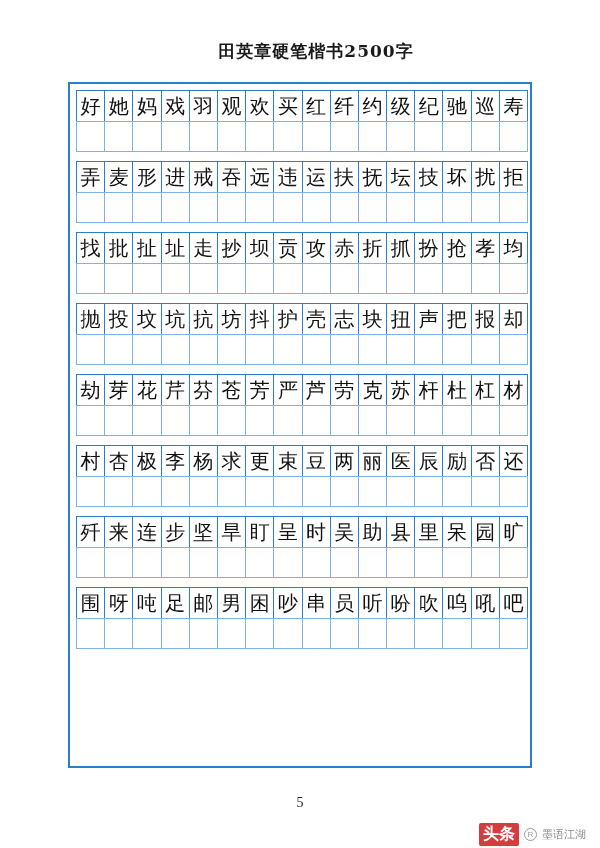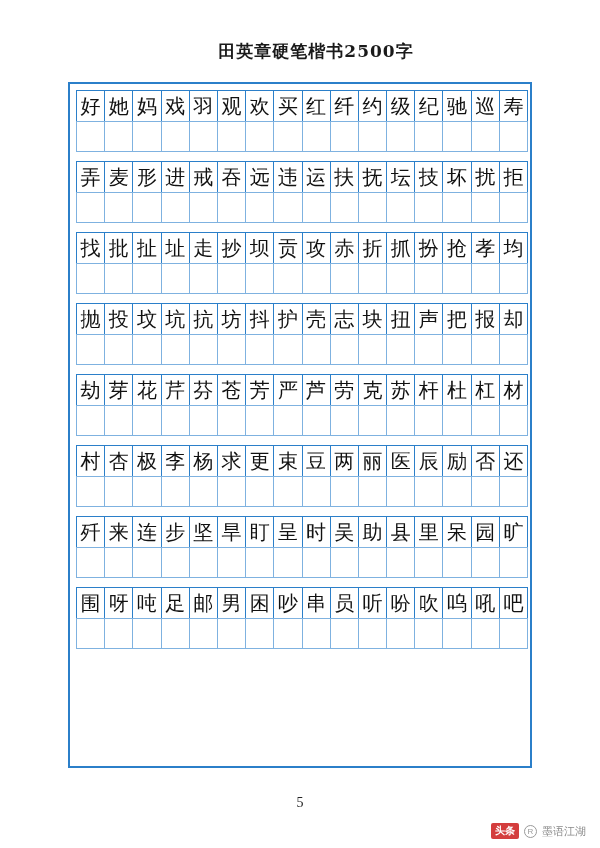--- a/index.html
+++ b/index.html
@@ -99,21 +99,21 @@
     top: 823px;
     display: flex;
     align-items: center;
     gap: 5px;
     font-size: 11px;
     color: #8a8a8a;
   }
   .wm-logo {
     background: #d43d3d;
     color: #ffffff;
-    font-size: 10px;
+    font-size: 16px;
     font-weight: bold;
     padding: 1px 4px;
     border-radius: 2px;
     letter-spacing: 0px;
   }
   .wm-circle {
     display: inline-block;
     width: 11px;
     height: 11px;
     border: 1px solid #9a9a9a;

